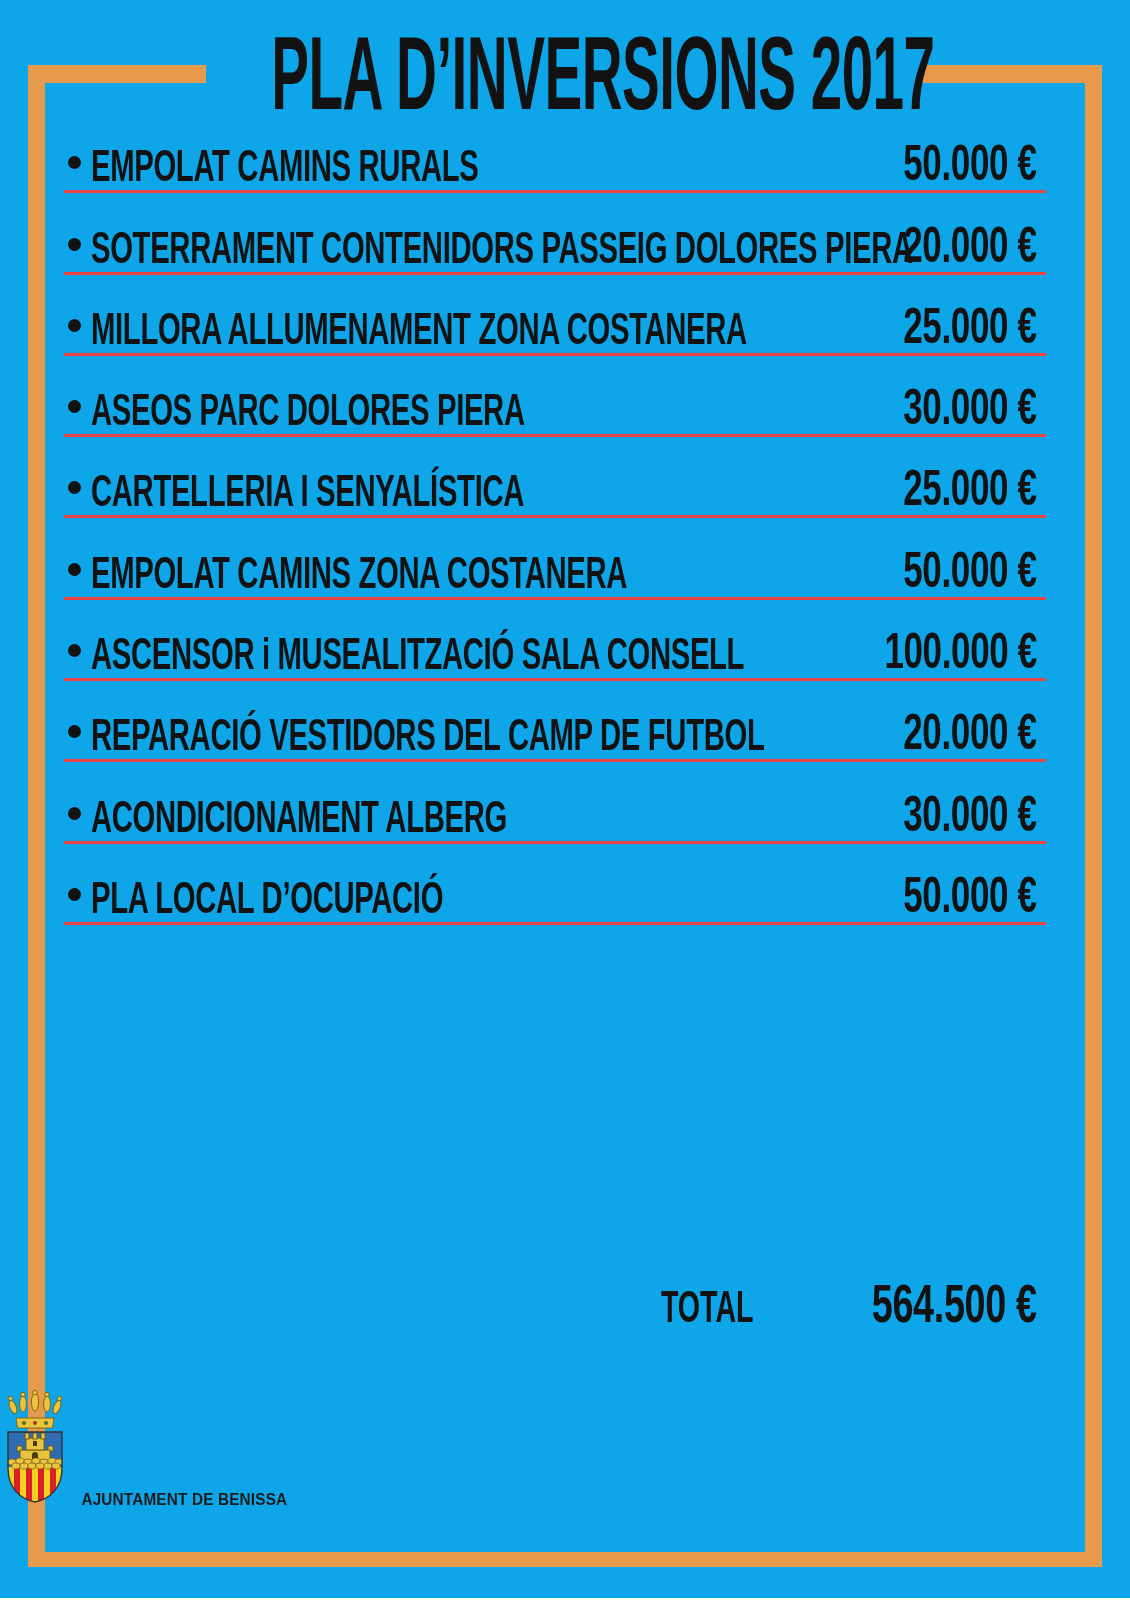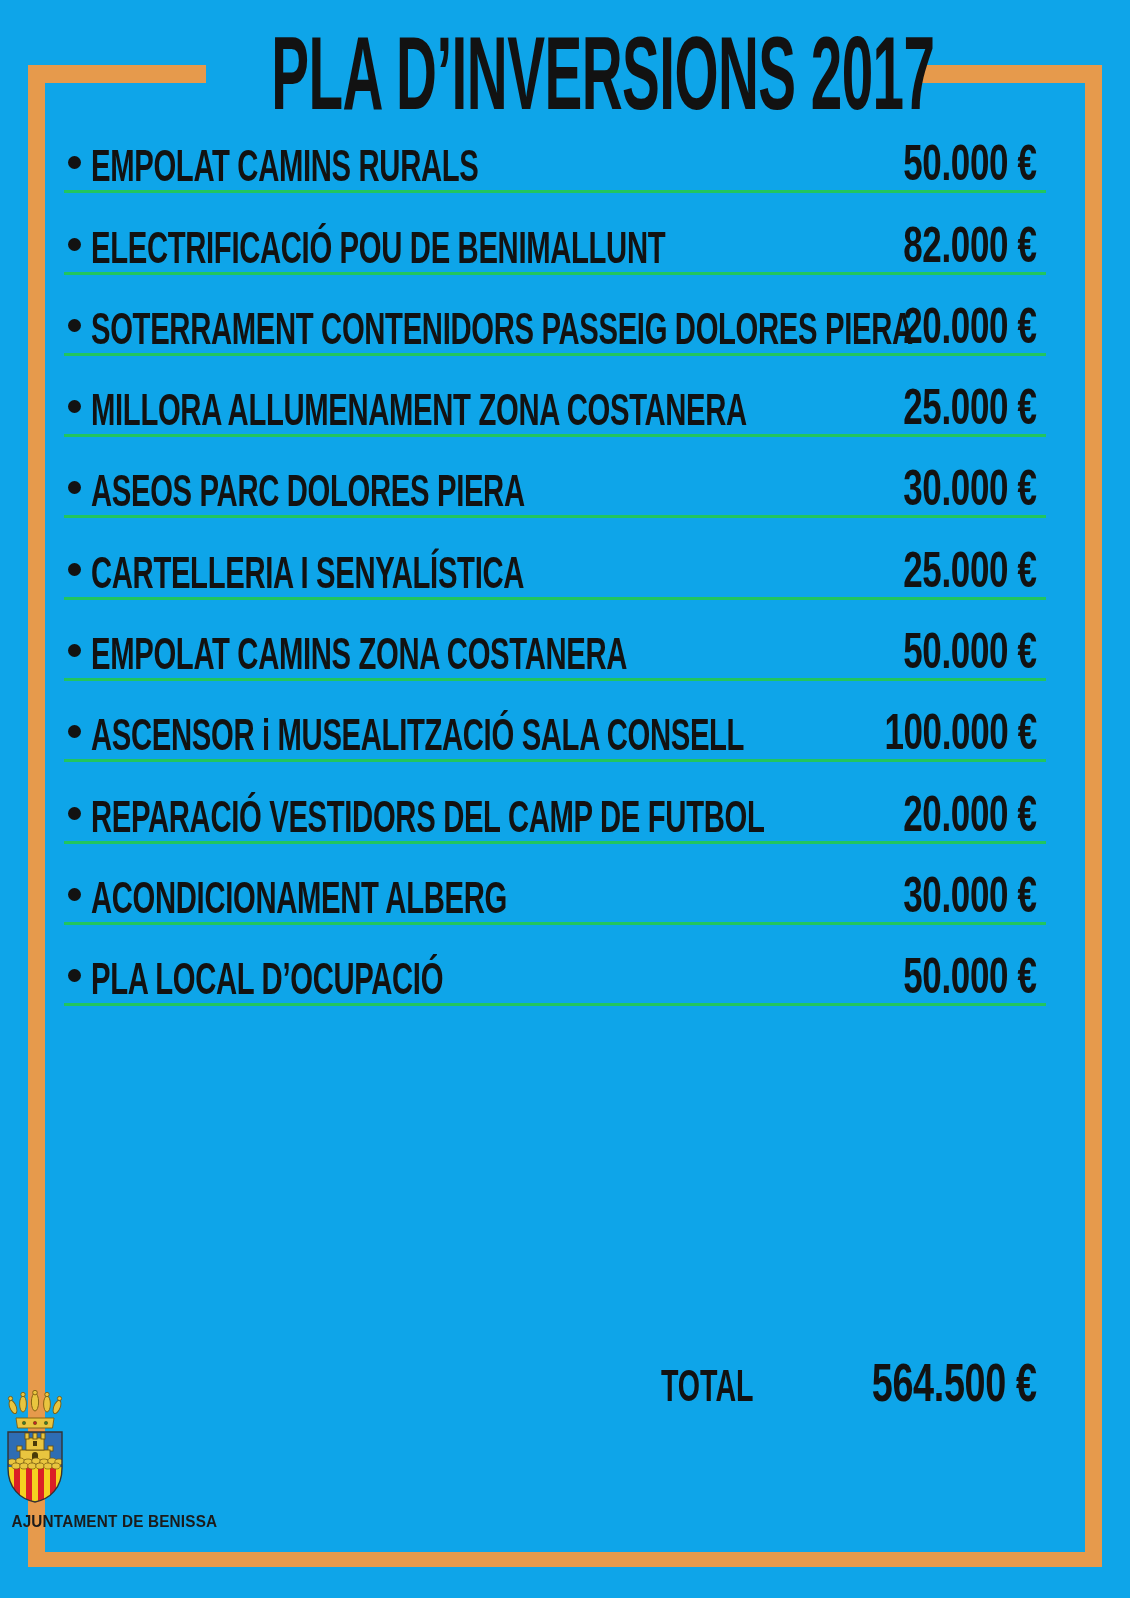--- a/index.html
+++ b/index.html
@@ -25,21 +25,21 @@
     line-height:1.0; margin:0; letter-spacing:-1px;
   }
   .title .condense {
     display:inline-block; transform:scaleX(0.55);
     transform-origin:center center; white-space:nowrap;
   }
   
   .list { position:absolute; left:64px; top:112px; width:982px; }
   .row {
     height:81.3px;
-    border-bottom:3px solid #22c55e;
+    border-bottom:3px solid #ef4444;
     display:flex; align-items:flex-end;
     padding-bottom:2px;
     box-sizing:border-box;
     position:relative;
   }
   .bullet {
     width:13px; height:13px; border-radius:50%;
     background:#121212; margin-left:4px; margin-right:10px;
     margin-bottom:19px; flex:0 0 auto;
   }
@@ -49,38 +49,38 @@
     white-space:nowrap; letter-spacing:-0.5px;
   }
   .item-amount {
     position:absolute; right:9px; bottom:2px;
     font-size:50px; font-weight:bold; line-height:1;
     transform:scaleX(0.7); transform-origin:right bottom;
     white-space:nowrap; letter-spacing:-0.5px;
   }
   
   .total-row {
-    position:absolute; left:64px; top:1353px; width:982px; height:56px;
+    position:absolute; left:64px; top:1274px; width:982px; height:56px;
     display:flex; justify-content:flex-end; align-items:flex-end;
     padding-right:9px; box-sizing:border-box;
   }
   .total-label {
     font-size:44px; font-weight:bold; line-height:1;
     transform:scaleX(0.65); transform-origin:right bottom;
     margin-right:48px; margin-bottom:1px; white-space:nowrap;
   }
   .total-amount {
     font-size:54px; font-weight:bold; line-height:1;
     transform:scaleX(0.7); transform-origin:right bottom;
     white-space:nowrap; letter-spacing:-0.5px;
   }
   
   .logo-block {
     position:absolute; top:1390px; left:0; right:0;
-    display:flex; flex-direction:column; align-items:flex-start;
+    display:flex; align-items:flex-end;
   }
   .coat-svg { width:70px; height:120px; display:block; }
   .org-name {
     margin-top:2px;
     font-size:17px; font-weight:bold; color:#1b1b1b;
     transform:scaleX(0.9); transform-origin:center top;
     white-space:nowrap; letter-spacing:0.2px;
   }
 </style>
 </head>
@@ -98,25 +98,20 @@
     <span class="condense">PLA D’INVERSIONS 2017</span>
   </h1>
 
   <div class="list">
     <div class="row">
       <span class="bullet"></span>
       <span class="item-label">EMPOLAT CAMINS RURALS</span>
       <span class="item-amount">50.000 €</span>
     </div>
 
-    <div class="row">
-      <span class="bullet"></span>
-      <span class="item-label">ELECTRIFICACIÓ POU DE BENIMALLUNT</span>
-      <span class="item-amount">82.000 €</span>
-    </div>
 
     <div class="row">
       <span class="bullet"></span>
       <span class="item-label">SOTERRAMENT CONTENIDORS PASSEIG DOLORES PIERA</span>
       <span class="item-amount">20.000 €</span>
     </div>
 
     <div class="row">
       <span class="bullet"></span>
       <span class="item-label">MILLORA ALLUMENAMENT ZONA COSTANERA</span>

